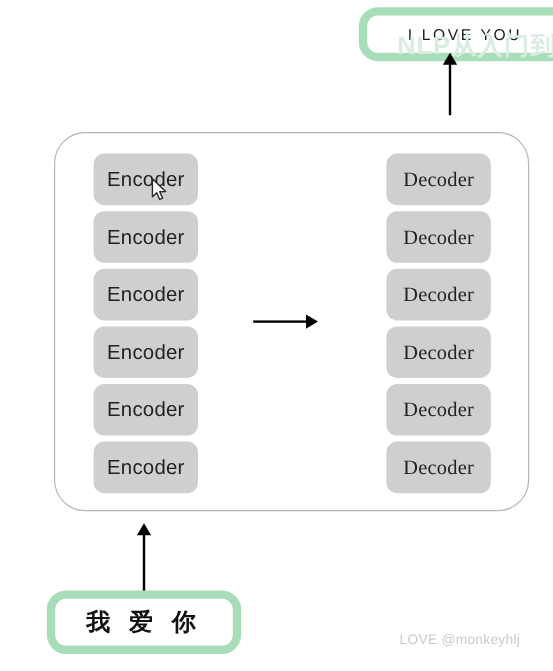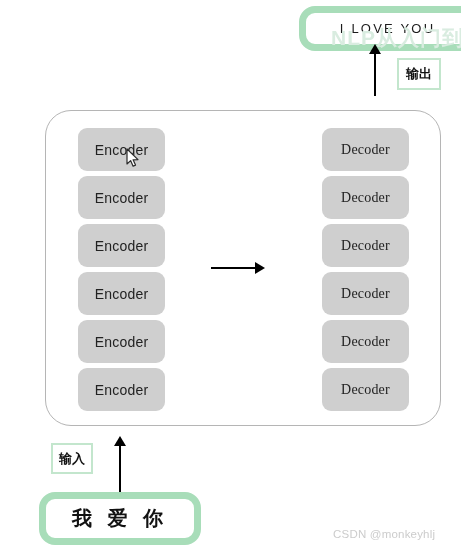--- a/index.html
+++ b/index.html
@@ -172,21 +172,21 @@
 
   .block {
     box-sizing: border-box;
     width: 87px;
     height: 43px;
     background: #cfcfcf;
     border-radius: 9px;
     display: flex;
     align-items: center;
     justify-content: center;
-    font-size: 14px;
+    font-size: 17px;
     color: #222222;
     letter-spacing: 0.2px;
   }
 
   
   #mouse-cursor {
     position: absolute;
     left: 126px;
     top: 148px;
     width: 14px;
@@ -219,23 +219,20 @@
 <body>
 
 <div id="stage">
 
   <div id="output-pill" class="green-pill">
     <span class="pill-text">I LOVE YOU</span>
   </div>
 
   <div id="watermark-nlp">NLP从入门到</div>
 
-  <div id="output-tag" class="tag-box">
-    <span class="tag-text">输出</span>
-  </div>
 
   <div id="arrow-output" class="arrow-up">
     <div class="head"></div>
     <div class="shaft"></div>
   </div>
 
   <div id="model-container"></div>
 
   <div id="encoder-stack" class="stack">
     <div class="block">Encoder</div>
@@ -257,28 +254,25 @@
 
   <div id="arrow-middle">
     <div class="shaft-h"></div>
     <div class="head-h"></div>
   </div>
 
   <svg id="mouse-cursor" viewBox="0 0 14 20">
     <path d="M1 1 L1 16 L4.6 12.6 L7.1 18.2 L9.5 17.1 L7.1 11.8 L12 11.6 Z" fill="#ffffff" stroke="#2a2a2a" stroke-width="1.2" stroke-linejoin="round"></path>
   </svg>
 
-  <div id="input-tag" class="tag-box">
-    <span class="tag-text">输入</span>
-  </div>
 
   <div id="arrow-input" class="arrow-up">
     <div class="head"></div>
     <div class="shaft"></div>
   </div>
 
   <div id="input-pill" class="green-pill">
     <span class="pill-text">我 爱 你</span>
   </div>
 
-  <div id="watermark-csdn">CSDN @monkeyhlj</div>
+  <div id="watermark-csdn">LOVE @monkeyhlj</div>
 
 </div>
 
 </body></html>

